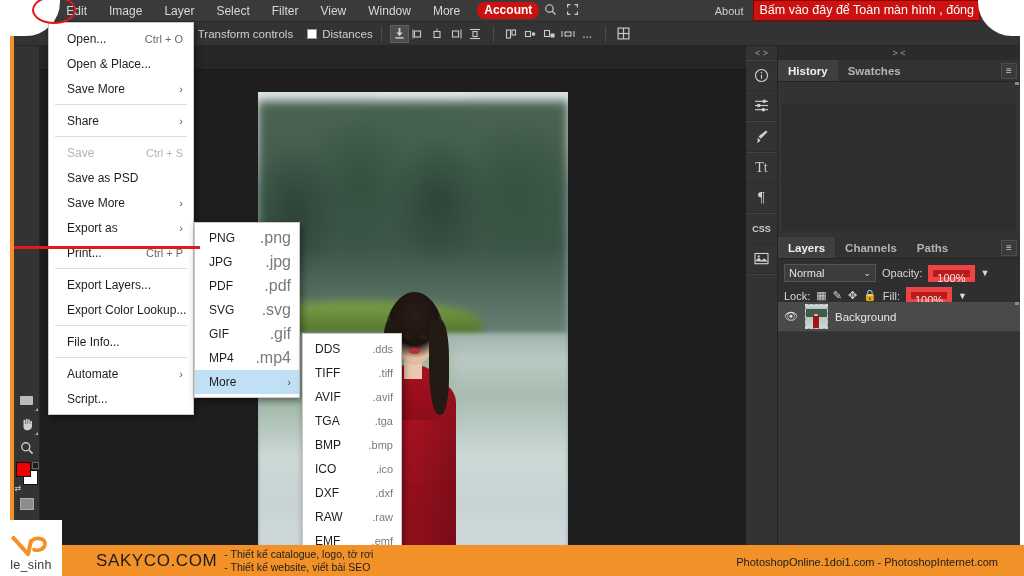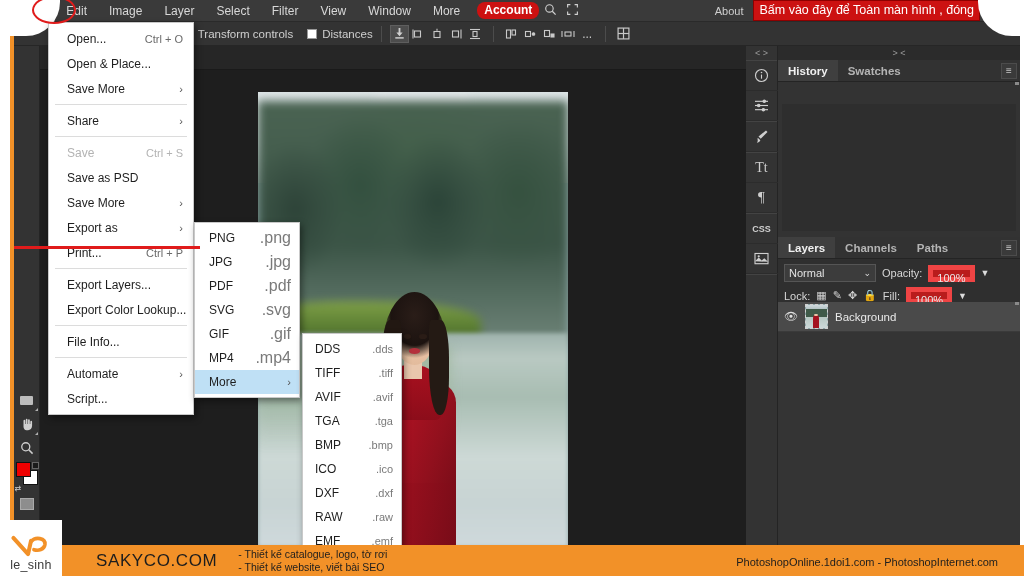--- a/index.html
+++ b/index.html
@@ -278,21 +278,21 @@
     position:absolute; left:0; bottom:0; width:1024px; height:31px;
     background:#f29128; display:flex; align-items:center;
   }
   #logo-box {
     position:absolute; left:0; bottom:0; width:62px; height:56px; background:#ffffff;
     display:flex; flex-direction:column; align-items:center; justify-content:flex-end; padding-bottom:4px;
   }
   #logo-mark { width:44px; height:22px; margin-bottom:1px; }
   #logo-text { font-size:12.5px; color:#3a3a3a; letter-spacing:.3px; }
   #brand {
-    position:absolute; left:96px; bottom:2px; display:flex; align-items:center; gap:21px;
+    position:absolute; left:96px; bottom:2px; display:flex; align-items:center; gap:7px;
   }
   #brand-name { font-size:17px; color:#1d1d1d; letter-spacing:.6px; }
   #brand-lines { font-size:10.5px; color:#1d1d1d; line-height:13px; }
   #right-credit {
     position:absolute; right:26px; bottom:8px; font-size:11px; color:#1d1d1d;
   }
 </style>
 </head>
 <body>
 

